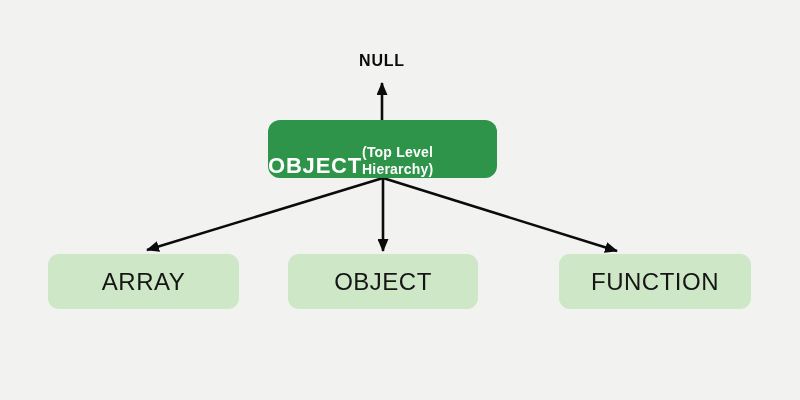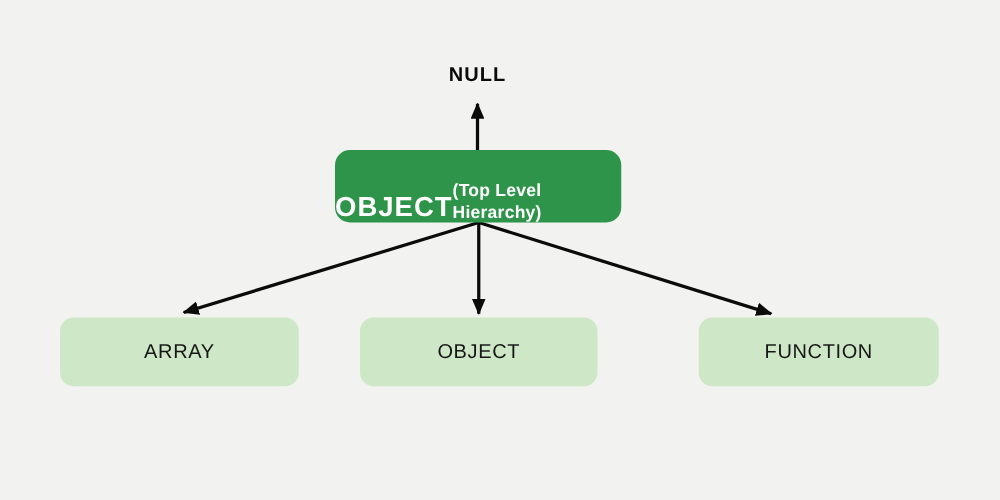--- a/index.html
+++ b/index.html
@@ -65,21 +65,21 @@
   .child-box {
     position: absolute;
     top: 254px;
     height: 55px;
     background: var(--c-child_fill, #cee7c6);
     border-radius: 11px;
     display: flex;
     align-items: center;
     justify-content: center;
     color: var(--c-child_text, #161616);
-    font-size: 16px;
+    font-size: 24px;
     letter-spacing: 0.5px;
   }
   .child-array    { left: 48px;  width: 191px; }
   .child-string   { left: 288px; width: 190px; }
   .child-function { left: 539px; width: 192px; margin-left: 20px; }
 </style>
 </head>
 <body>
 
 <div class="stage">

